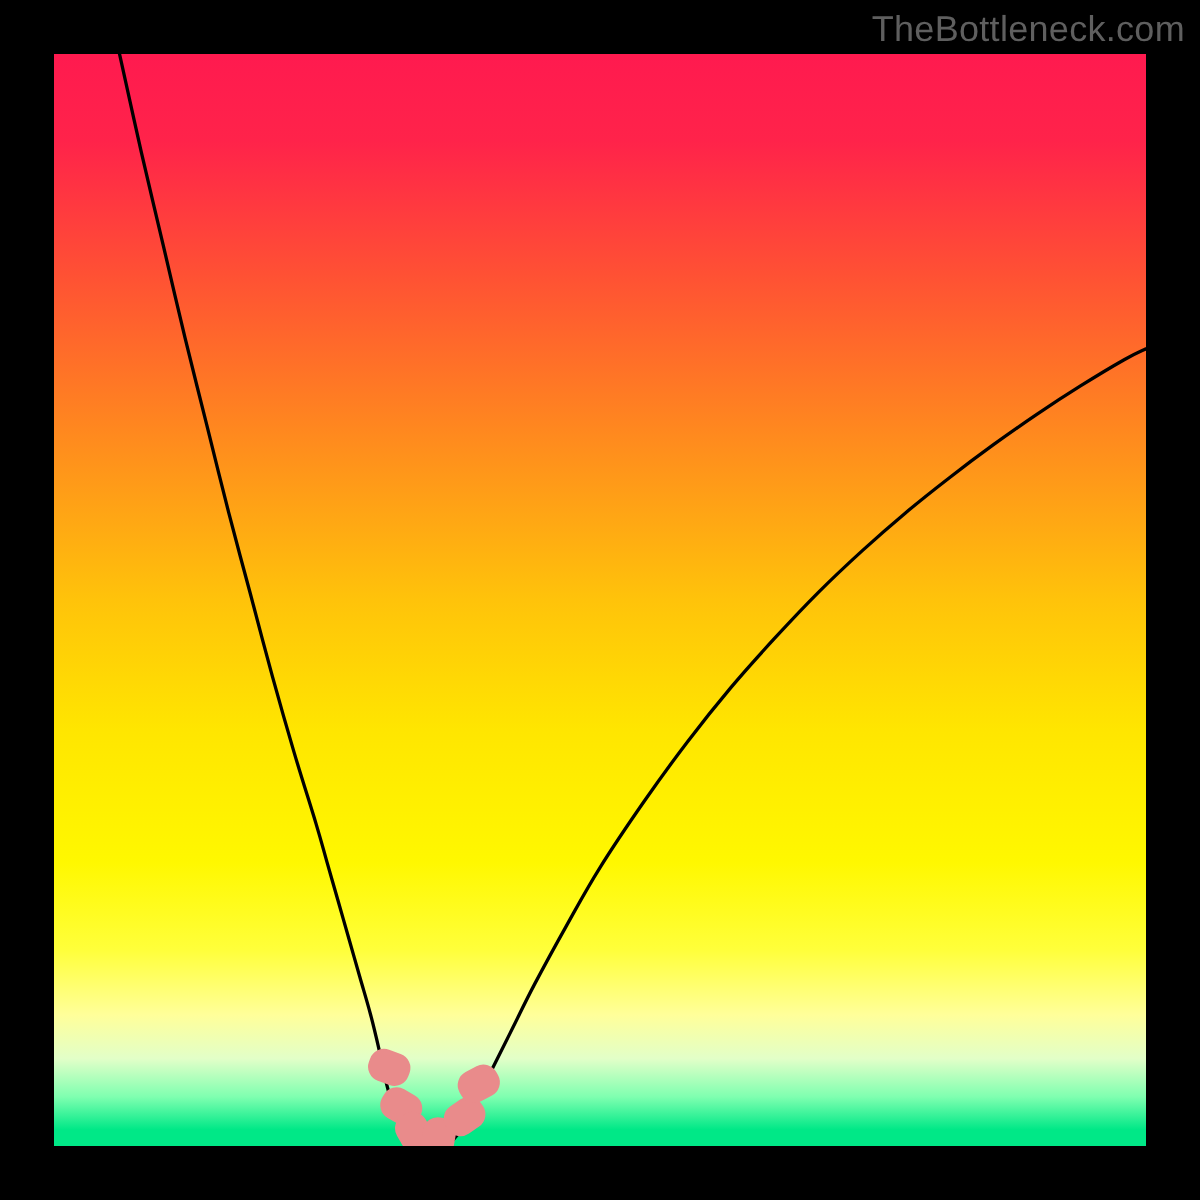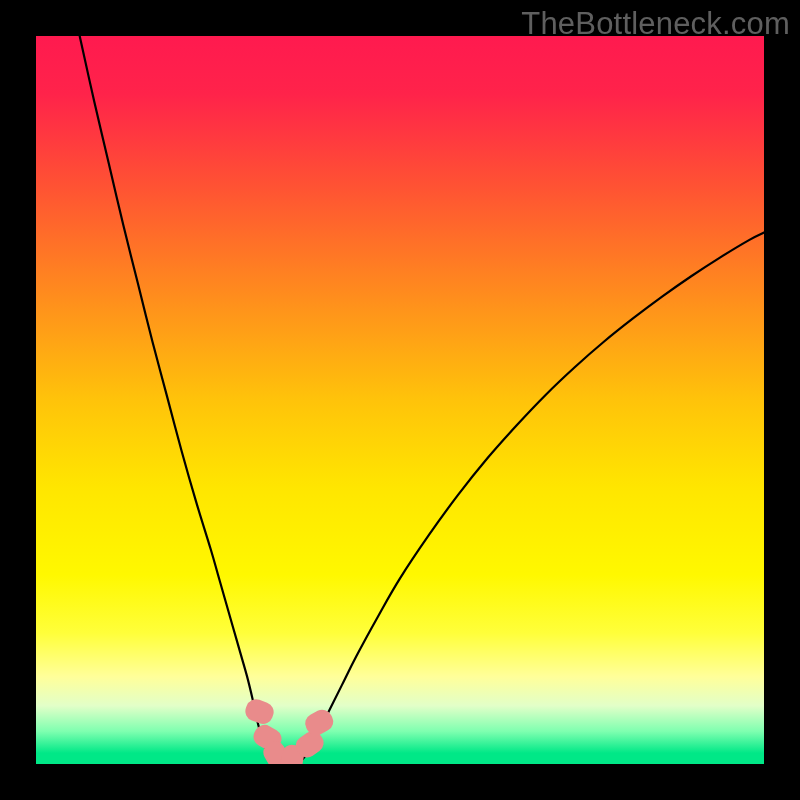--- a/index.html
+++ b/index.html
@@ -24,21 +24,21 @@
     top: 36px;
     width: 728px;
     height: 728px;
     overflow: hidden;
   }
   .watermark {
     position: absolute;
     top: 6px;
     right: 10px;
     color: #5f5f5f;
-    font-size: 31px;
+    font-size: 24px;
     font-weight: 500;
     letter-spacing: 0.2px;
   }
   svg { display: block; }
 </style>
 </head>
 <body>
 
 <div class="frame">
   <div class="watermark">TheBottleneck.com</div>

